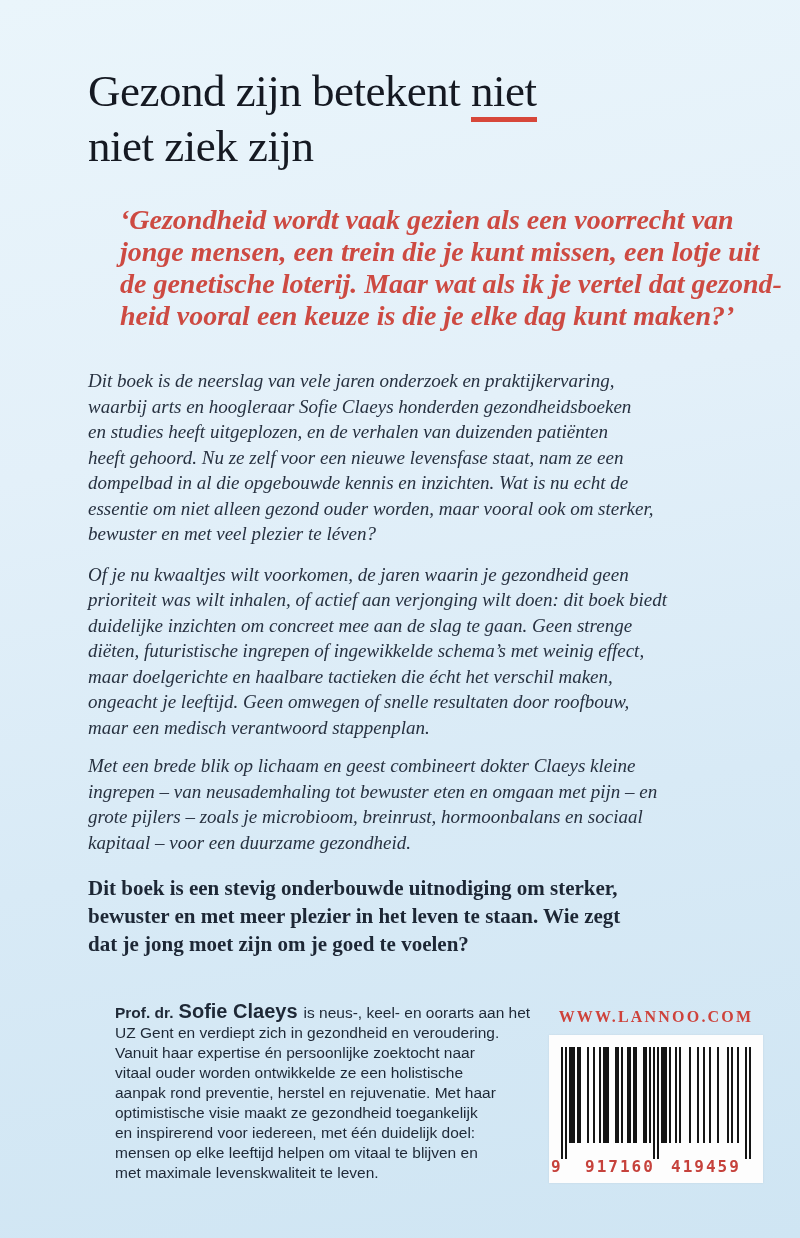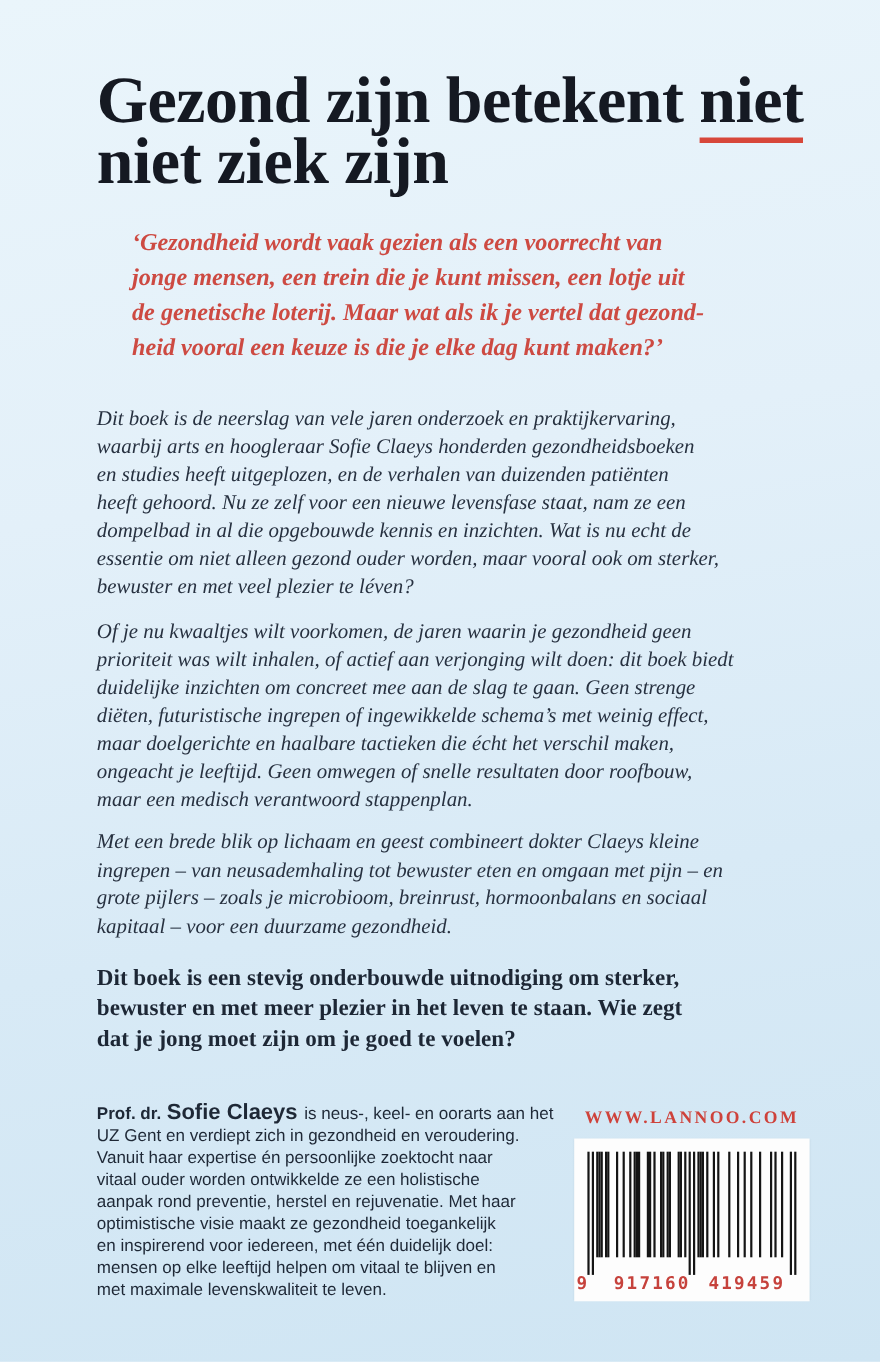--- a/index.html
+++ b/index.html
@@ -10,37 +10,37 @@
   }
   .cover{
     position:relative;
     width:800px;height:1238px;
     background:linear-gradient(170deg,#eaf5fb 0%,#e3f0f9 35%,#d8eaf6 65%,#cfe5f3 100%);
     box-sizing:border-box;
     padding:64px 64px 0 88px;
   }
   
   .title{
-    font-size:60px;
+    font-size:45px;
     line-height:55px;
-    font-weight:700;
+    font-weight:400;
     color:#151922;
     letter-spacing:-0.5px;
     margin:0;
   }
   .title .u-niet{
     border-bottom:5px solid #d7473a;
     padding-bottom:1px;
   }
   
   .quote{
     margin:30px 0 0 32px;
     font-style:italic;
     font-weight:700;
-    font-size:22px;
+    font-size:28px;
     line-height:32px;
     color:#cd4a42;
     white-space:pre;
   }
   .attribution{
     margin:16px 0 0 32px;
     font-size:15px;
     font-weight:700;
     letter-spacing:1.8px;
     color:#cd4a42;
@@ -63,20 +63,21 @@
     line-height:28px;
     font-weight:700;
     color:#1d2735;
     white-space:pre;
   }
   
   .footer{
     margin-top:42px;
     display:flex;
     align-items:center;
+    margin-left:27px;
   }
   .bio{
     width:412px;
     font-family:"Liberation Sans", sans-serif;
     font-size:15.5px;
     line-height:20px;
     color:#1e2836;
   }
   .bio-first{white-space:nowrap;}
   .bio-prefix{font-weight:700;}

